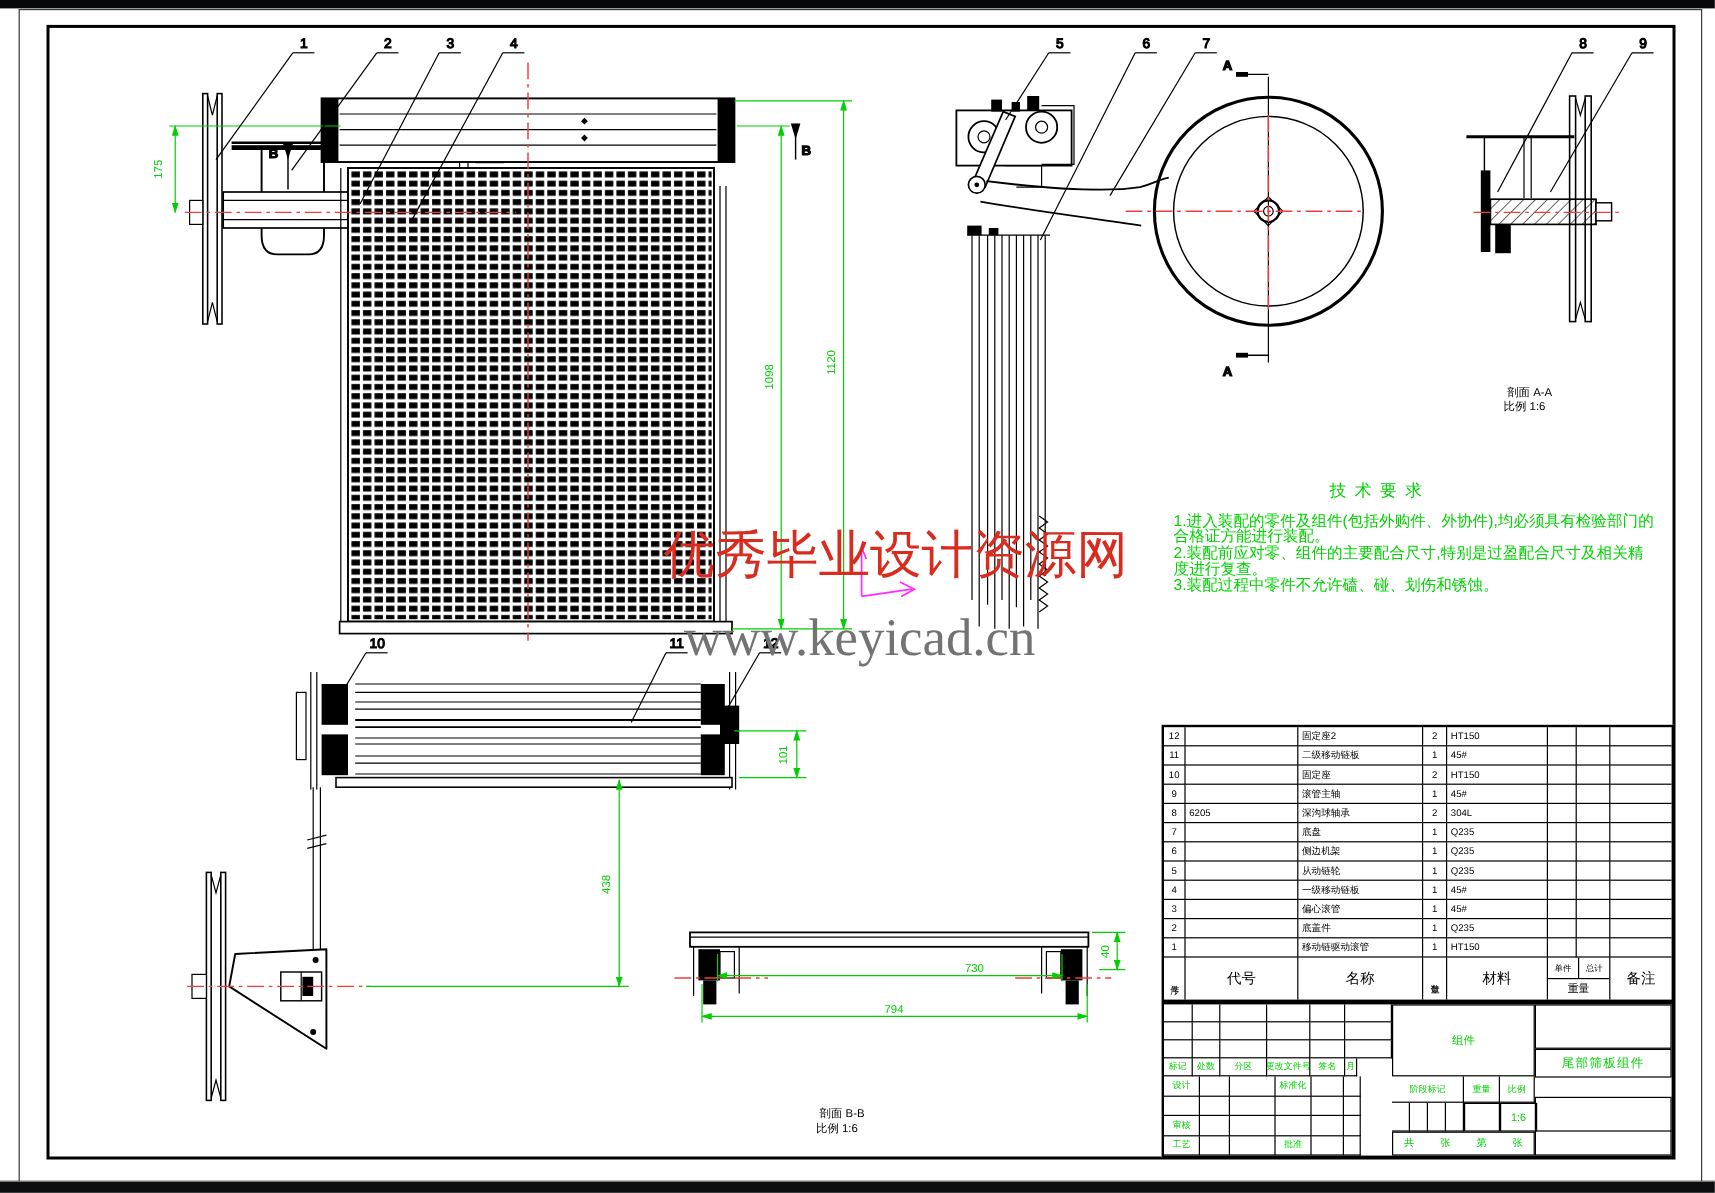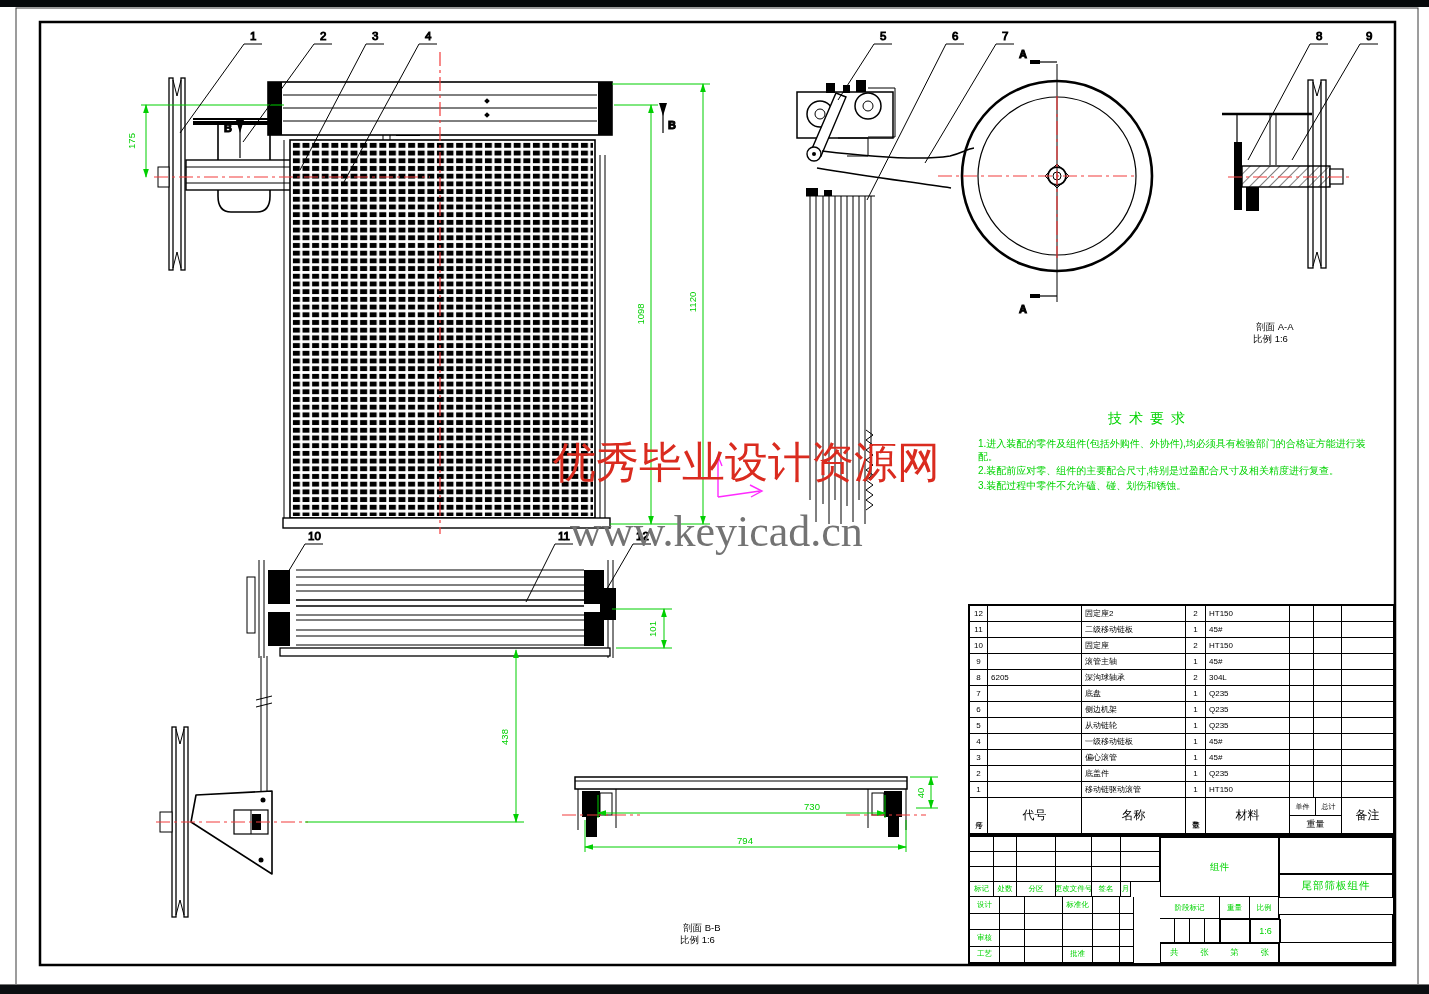--- a/index.html
+++ b/index.html
@@ -11,23 +11,23 @@
   svg.art text{font-family:"Liberation Sans",sans-serif}
   .ctxt{font-size:11.5px;fill:#000}
   .ltxt{font-size:11px;fill:#000;font-weight:bold}
   .stxt{font-size:9.5px;fill:#000}
   .gtxt{font-size:9.5px;fill:#00cf00}
   .cl{stroke:#f23c3c;stroke-width:1.2;stroke-dasharray:14 4 3 4;fill:none}
   .gthin{stroke:#00cf00;stroke-width:1;fill:none}
   .gdim{stroke:#00cf00;stroke-width:1;fill:none}
   .mag{stroke:#ff2aff;stroke-width:1.4;fill:none}
 
-  .tech{position:absolute;left:978px;top:410px;width:404px;color:#00d300}
+  .tech{position:absolute;left:978px;top:400px;width:404px;color:#00d300}
   .tech .t{font-size:14px;letter-spacing:7px;width:220px;margin:0 0 10px 62px;text-align:center;white-space:nowrap}
-  .tech .i{font-size:10px;line-height:12.5px;margin-bottom:2px}
+  .tech .i{font-size:13px;line-height:12.5px;margin-bottom:2px}
 
   .wm1{position:absolute;left:553px;top:434px;font-family:"Liberation Serif",serif;font-size:43px;color:#da2b1f;white-space:nowrap;z-index:30}
   .wm2{position:absolute;left:570px;top:506px;font-family:Liberation Serif, serif;font-size:44px;color:#737373;white-space:nowrap;z-index:30}
 
   
   .bom{position:absolute;left:968px;top:604px;width:427px;height:231px;border:2px solid #000;box-sizing:border-box;background:#fff;display:flex;flex-direction:column;font-size:8px;color:#000;z-index:10}
   .bom .row{display:grid;grid-template-columns:18px 94px 104px 20px 84px 24px 28px 1fr;height:16px;flex:0 0 16px}
   .bom .cell{border-right:1px solid #000;border-bottom:1px solid #000;display:flex;align-items:center;padding:0 0 0 3px;overflow:hidden;white-space:nowrap;box-sizing:border-box}
   .bom .cell.last{border-right:none}
   .bom .cen{justify-content:center;padding-left:0}

